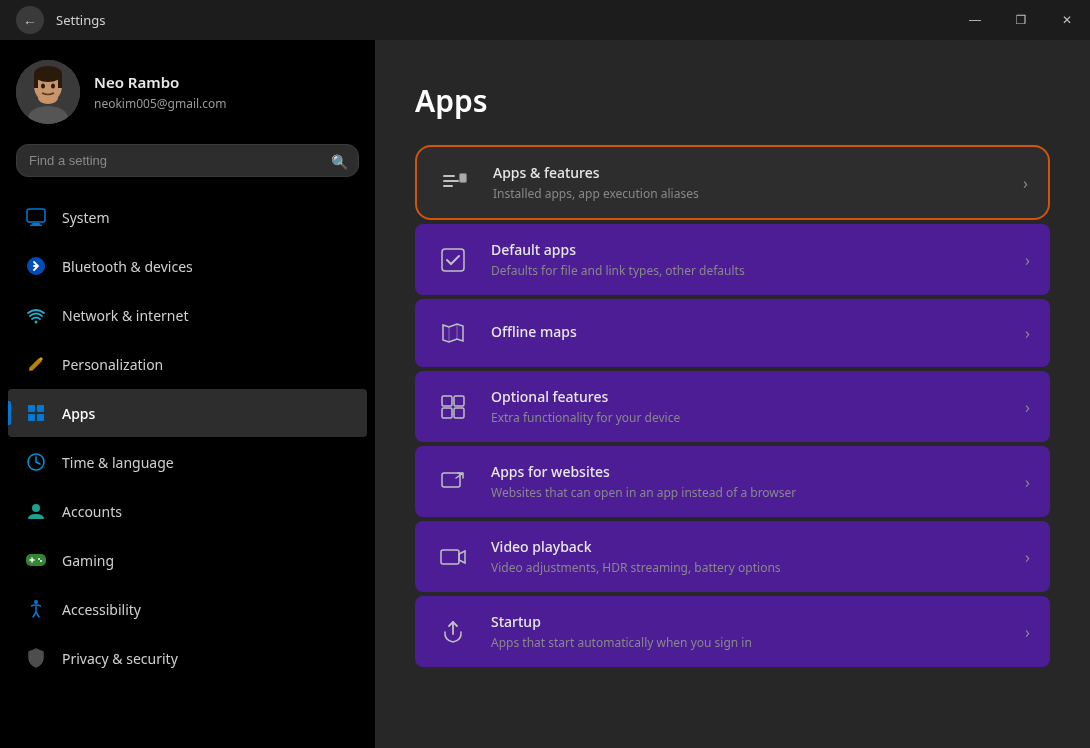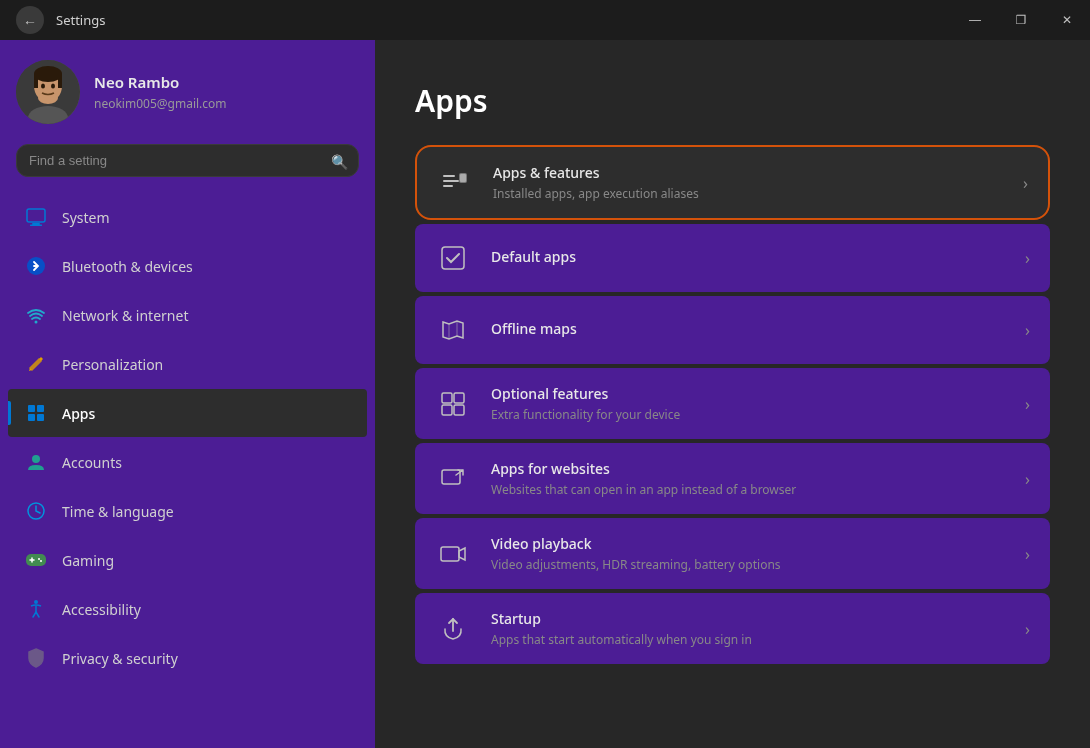--- a/index.html
+++ b/index.html
@@ -65,21 +65,21 @@
       color: #c0c0c0;
       border: none;
     }
     .content {
       display: flex;
       flex: 1;
       overflow: hidden;
     }
     .sidebar {
       width: 375px;
-      background: #4c1d95;
+      background: #000000;
       flex-shrink: 0;
       overflow-y: auto;
       padding-bottom: 16px;
     }
     .sidebar::-webkit-scrollbar { width: 4px; }
     .sidebar::-webkit-scrollbar-track { background: transparent; }
     .sidebar::-webkit-scrollbar-thumb { background: #444; border-radius: 2px; }
     .user-section {
       padding: 20px 16px 16px 16px;
       display: flex;
@@ -330,35 +330,35 @@
               <rect x="2" y="11" width="7" height="7" rx="1" fill="#0078d4"></rect>
               <rect x="11" y="11" width="7" height="7" rx="1" fill="#0078d4"></rect>
             </svg>
           </div>
           <span class="nav-label">Apps</span>
         </div>
 
         <div class="nav-item">
           <div class="nav-icon">
             <svg width="20" height="20" viewBox="0 0 20 20" fill="none" xmlns="http://www.w3.org/2000/svg">
+              <circle cx="10" cy="10" r="8" stroke="#0095dd" stroke-width="1.5" fill="none"></circle>
+              <path d="M10 5 L10 10 L14 12" stroke="#0095dd" stroke-width="1.5" stroke-linecap="round"></path>
+            </svg>
+          </div>
+          <span class="nav-label">Time &amp; language</span>
+        </div>
+
+        <div class="nav-item">
+          <div class="nav-icon">
+            <svg width="20" height="20" viewBox="0 0 20 20" fill="none" xmlns="http://www.w3.org/2000/svg">
               <circle cx="10" cy="7" r="4" fill="#20a090"></circle>
               <path d="M2 18 Q2 13 10 13 Q18 13 18 18" fill="#20a090"></path>
             </svg>
           </div>
           <span class="nav-label">Accounts</span>
-        </div>
-
-        <div class="nav-item">
-          <div class="nav-icon">
-            <svg width="20" height="20" viewBox="0 0 20 20" fill="none" xmlns="http://www.w3.org/2000/svg">
-              <circle cx="10" cy="10" r="8" stroke="#0095dd" stroke-width="1.5" fill="none"></circle>
-              <path d="M10 5 L10 10 L14 12" stroke="#0095dd" stroke-width="1.5" stroke-linecap="round"></path>
-            </svg>
-          </div>
-          <span class="nav-label">Time &amp; language</span>
         </div>
 
         <div class="nav-item">
           <div class="nav-icon">
             <svg width="22" height="16" viewBox="0 0 22 16" fill="none" xmlns="http://www.w3.org/2000/svg">
               <rect x="1" y="2" width="20" height="12" rx="5" fill="#40a840" opacity="0.8"></rect>
               <path d="M7 6 L7 10 M5 8 L9 8" stroke="white" stroke-width="1.5" stroke-linecap="round"></path>
               <circle cx="14" cy="7" r="1" fill="white"></circle>
               <circle cx="16" cy="9" r="1" fill="white"></circle>
             </svg>
@@ -413,20 +413,21 @@
 
         <div class="setting-item">
           <div class="setting-icon">
             <svg width="28" height="28" viewBox="0 0 28 28" fill="none" xmlns="http://www.w3.org/2000/svg">
               <rect x="3" y="3" width="22" height="22" rx="3" stroke="#c0c0c0" stroke-width="1.5" fill="none"></rect>
               <path d="M8 14 L12 18 L20 10" stroke="#c0c0c0" stroke-width="2" stroke-linecap="round" fill="none"></path>
             </svg>
           </div>
           <div class="setting-text">
             <div class="setting-title">Default apps</div>
+            <div class="setting-desc">Defaults for file and link types, other defaults</div>
           </div>
           <span class="setting-chevron">›</span>
         </div>
 
         <div class="setting-item">
           <div class="setting-icon">
             <svg width="28" height="28" viewBox="0 0 28 28" fill="none" xmlns="http://www.w3.org/2000/svg">
               <path d="M4 6 L10 8 L18 5 L24 7 L24 22 L18 20 L10 23 L4 21 Z" stroke="#c0c0c0" stroke-width="1.5" fill="none"></path>
               <path d="M10 8 L10 23" stroke="#c0c0c0" stroke-width="1" opacity="0.5"></path>
               <path d="M18 5 L18 20" stroke="#c0c0c0" stroke-width="1" opacity="0.5"></path>

